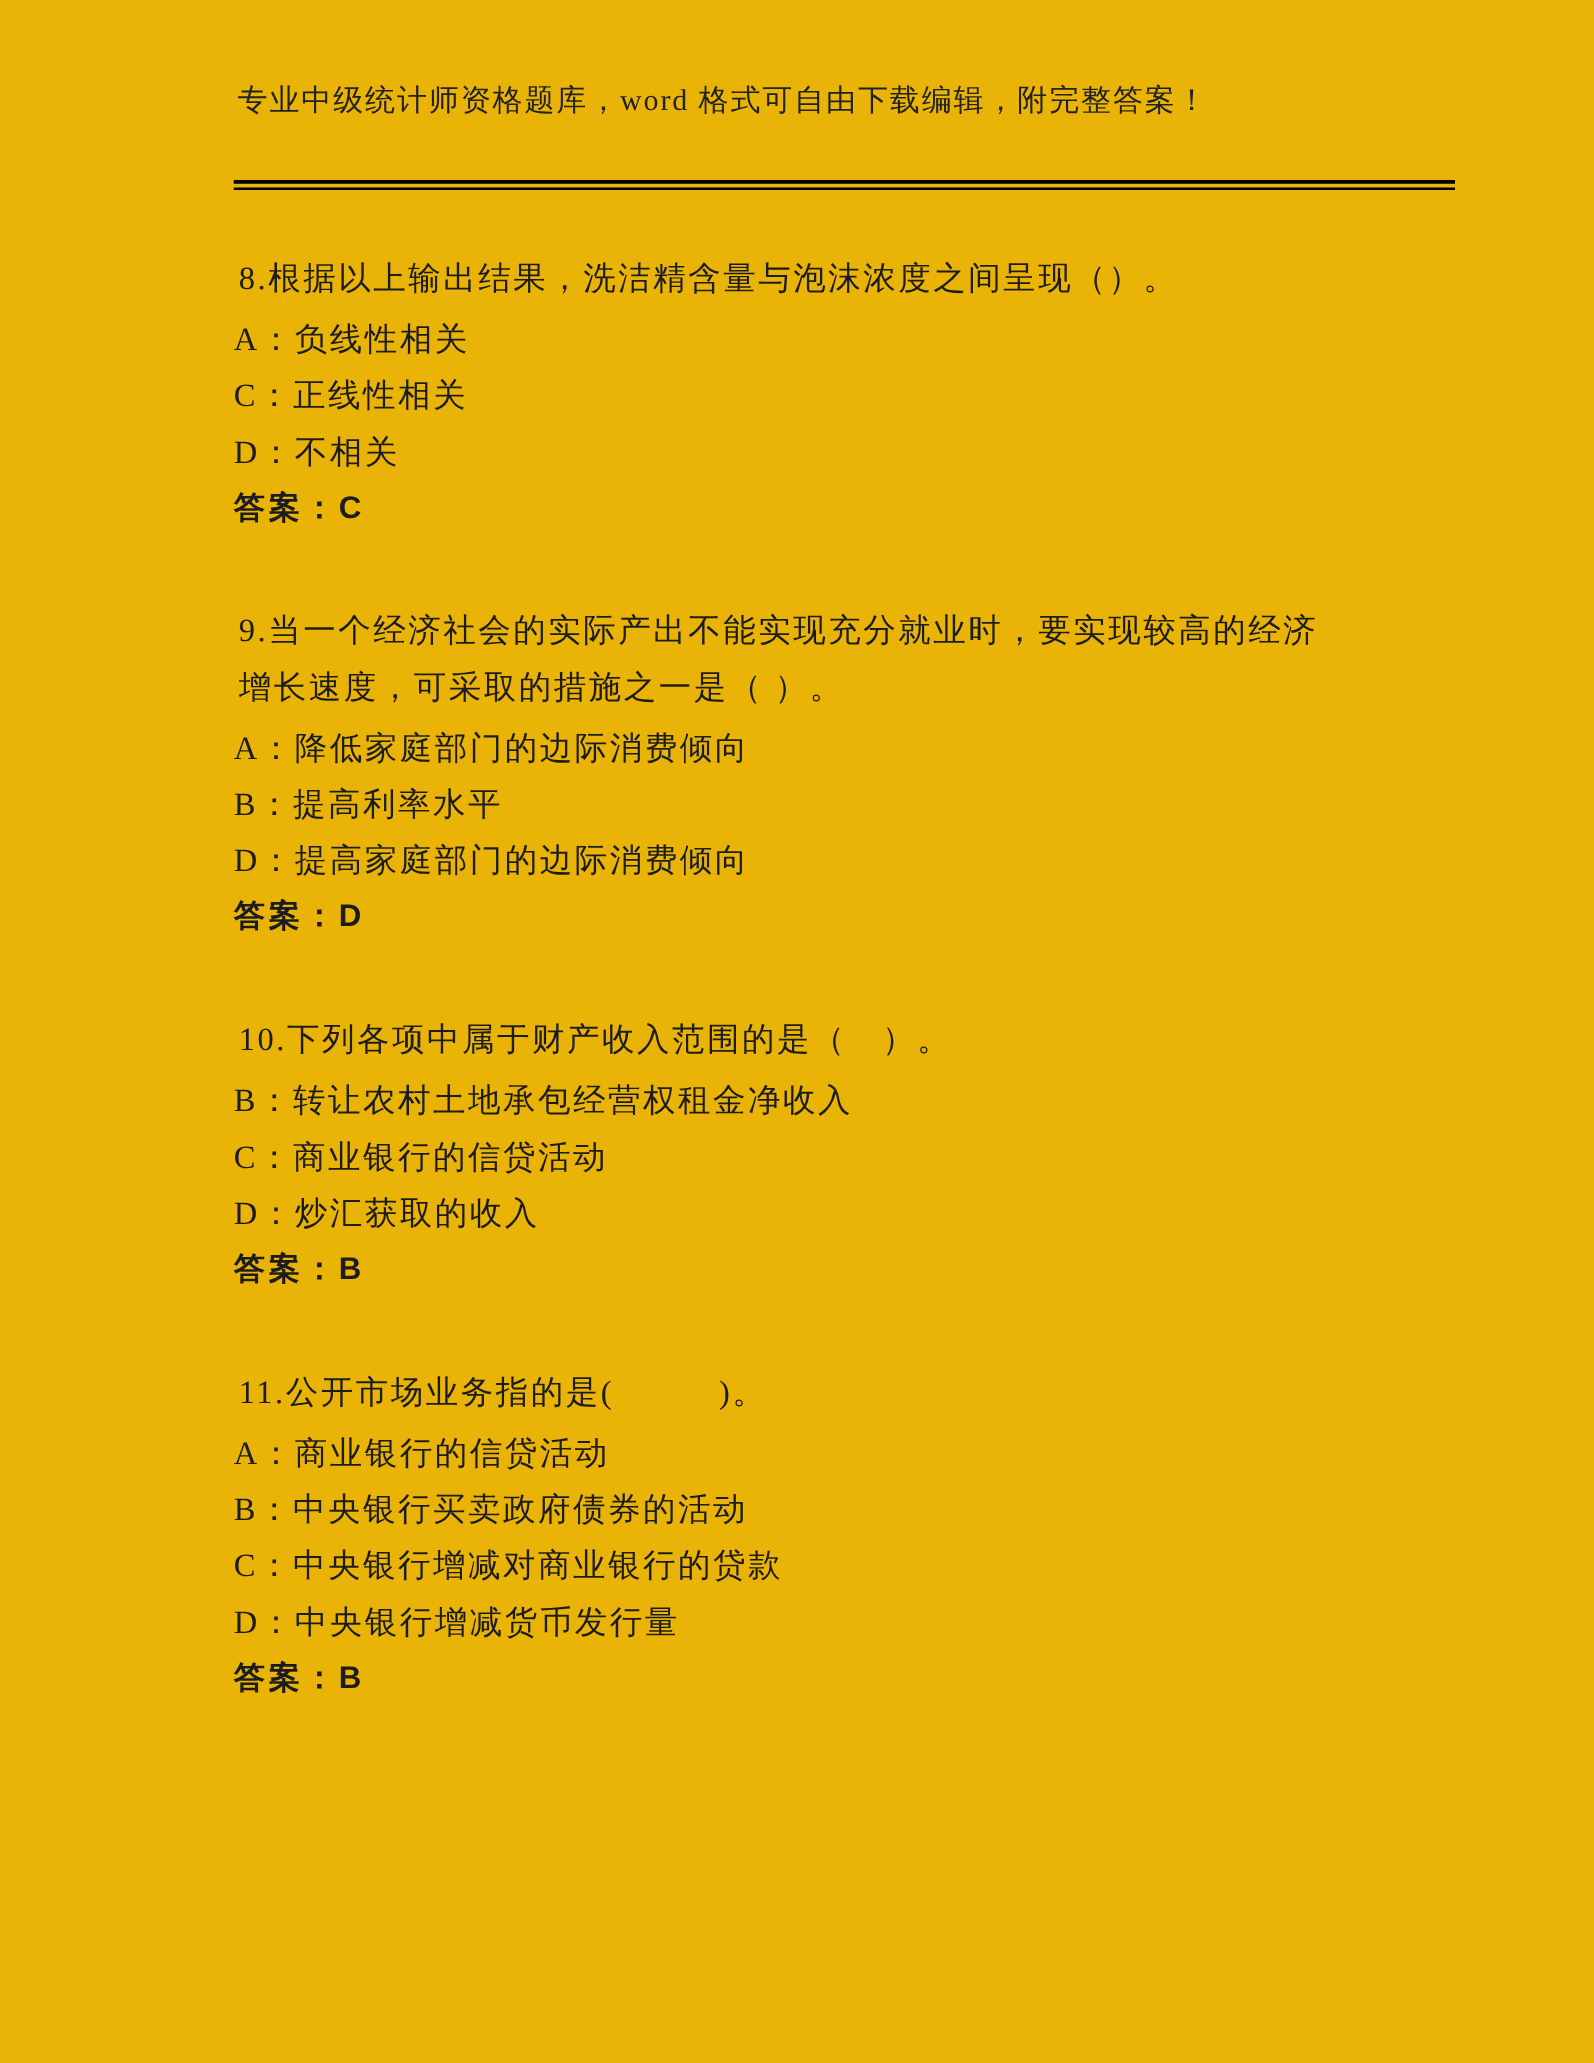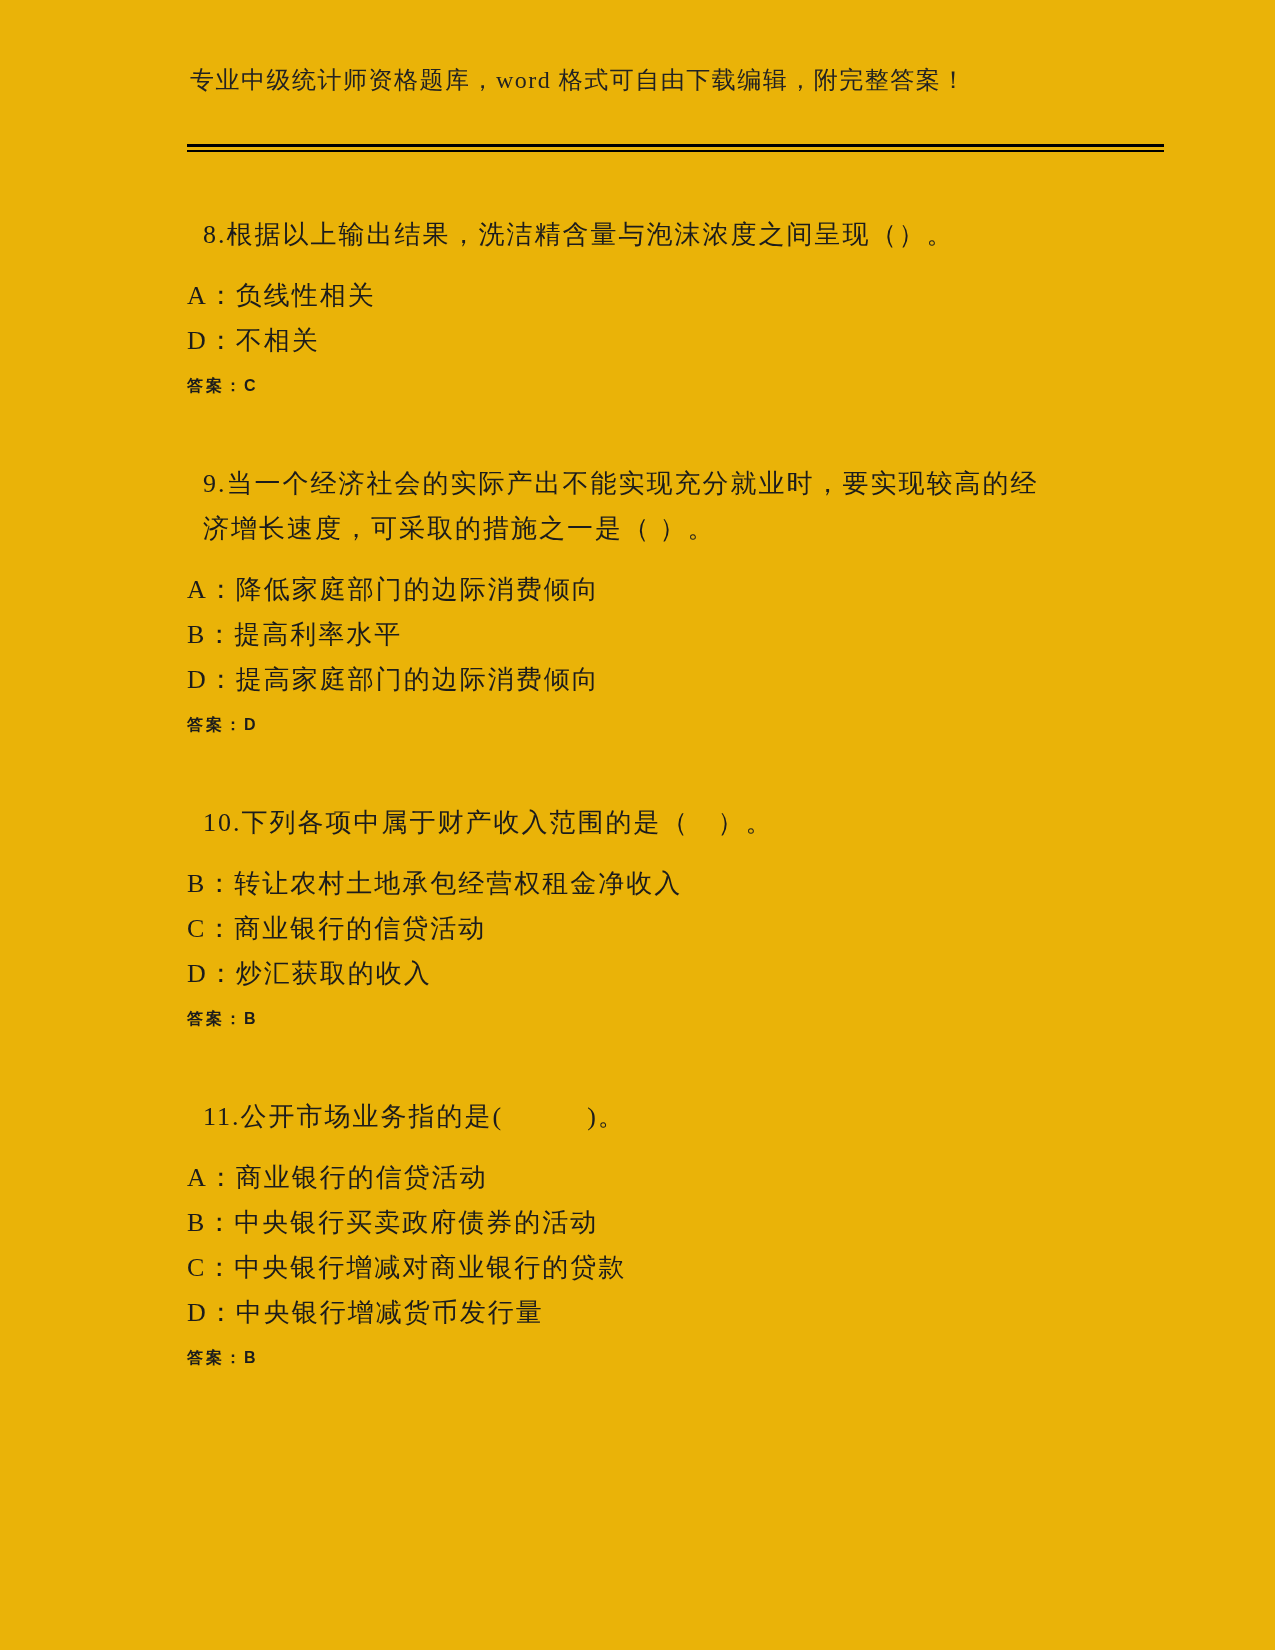--- a/index.html
+++ b/index.html
@@ -41,47 +41,48 @@
     top: 196px;
     width: 880px;
     font-size: 26px;
     line-height: 45px;
     letter-spacing: 2px;
   }
   .question-block {
     margin: 0 0 53px 0;
   }
   .question-text {
-    margin: 16px;
+    margin: 4px;
   }
   .option-line {
     margin: 0;
   }
   .answer-line {
     margin: 0;
     font-weight: bold;
     font-family: "Liberation Sans", "DejaVu Sans", sans-serif;
-    font-size: 16px;
+    font-size: 25px;
     letter-spacing: 3px;
   }
 </style>
 </head>
 <body>
 
 <div class="page">
 
   <div class="header-text">专业中级统计师资格题库，word 格式可自由下载编辑，附完整答案！</div>
 
   <div class="header-rule"></div>
 
   <div class="content">
 
     <div class="question-block">
       <p class="question-text">8.根据以上输出结果，洗洁精含量与泡沫浓度之间呈现（）。</p>
       <p class="option-line">A：负线性相关</p>
+      <p class="option-line">C：正线性相关</p>
       <p class="option-line">D：不相关</p>
       <p class="answer-line">答案：C</p>
     </div>
 
     <div class="question-block">
       <p class="question-text">9.当一个经济社会的实际产出不能实现充分就业时，要实现较高的经济增长速度，可采取的措施之一是（ ）。</p>
       <p class="option-line">A：降低家庭部门的边际消费倾向</p>
       <p class="option-line">B：提高利率水平</p>
       <p class="option-line">D：提高家庭部门的边际消费倾向</p>
       <p class="answer-line">答案：D</p>

